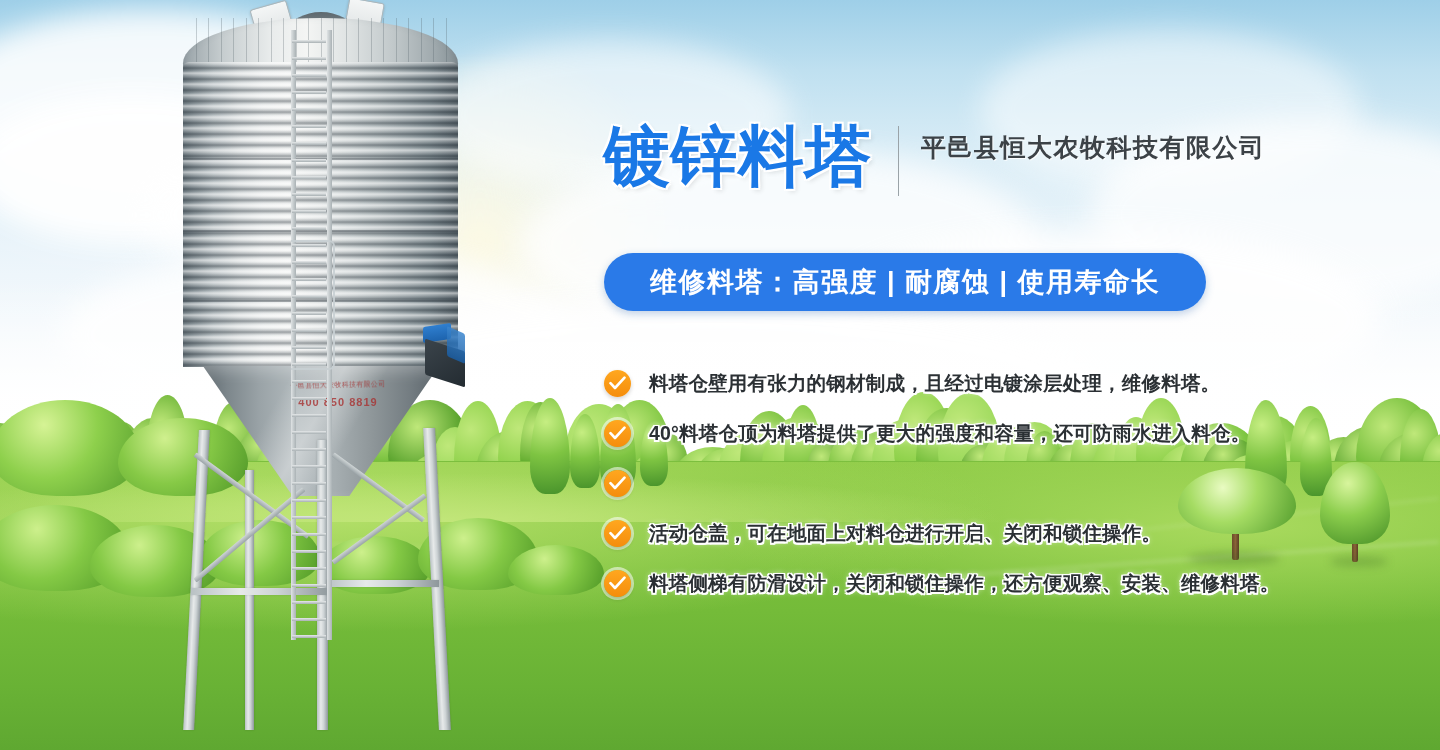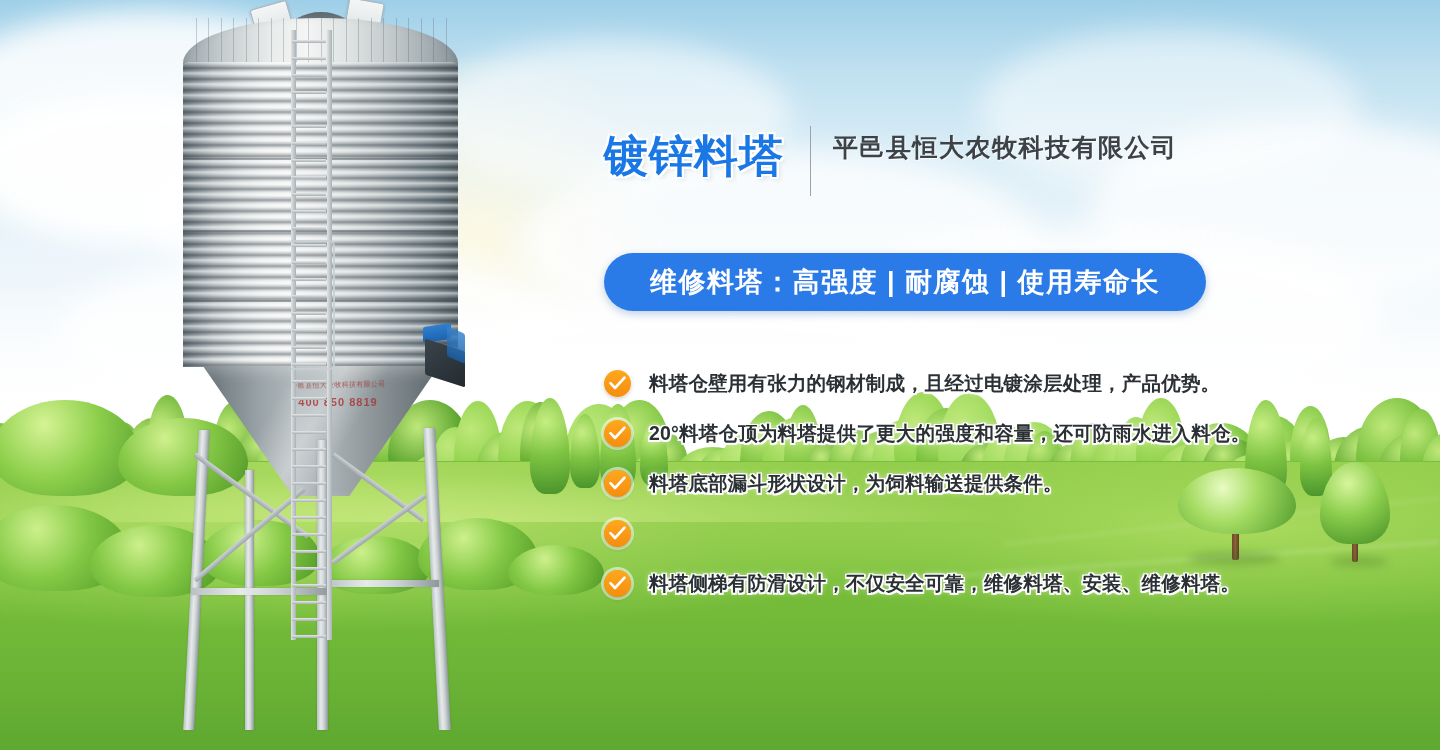--- a/index.html
+++ b/index.html
@@ -191,21 +191,21 @@
   .lad-cage {
     position:absolute; border:2px solid rgba(200,208,211,.9); border-left:none;
     border-radius:0 6px 6px 0;
   }
 
   
   #panel { position:absolute; left:604px; top:0; width:700px; height:750px; }
 
   .title-row { position:absolute; left:0px; top:118px; display:flex; align-items:flex-start; }
   .main-title {
-    font-size:44px; font-weight:bold; color:#1a78e6;
+    font-size:66px; font-weight:bold; color:#1a78e6;
     letter-spacing:1px; line-height:76px;
     text-shadow:
       2px 0 0 #fff, -2px 0 0 #fff, 0 2px 0 #fff, 0 -2px 0 #fff,
       2px 2px 0 #fff, -2px 2px 0 #fff, 2px -2px 0 #fff, -2px -2px 0 #fff,
       3px 3px 5px rgba(0,0,0,.12);
   }
   .title-divider {
     width:1px; height:70px; background:#9aa3a8; margin:8px 22px 0 26px;
   }
   .co-block { padding-top:12px; }
@@ -488,49 +488,49 @@
       <span class="pill-text">维修料塔：高强度 | 耐腐蚀 | 使用寿命长</span>
     </div>
 
     <div class="features" id="featureList">
         <div class="feature">
           <div class="check">
             <svg width="17" height="15" viewBox="0 0 17 15">
               <path d="M1.5 7.2 L6 12 L15.5 1.6" stroke="#fff" stroke-width="2.6" fill="none" stroke-linecap="round" stroke-linejoin="round"></path>
             </svg>
           </div>
-          <div class="feature-text">料塔仓壁用有张力的钢材制成，且经过电镀涂层处理，产品优势。</div>
+          <div class="feature-text">料塔仓壁用有张力的钢材制成，且经过电镀涂层处理，维修料塔。</div>
         </div>
         <div class="feature">
           <div class="check">
             <svg width="17" height="15" viewBox="0 0 17 15">
               <path d="M1.5 7.2 L6 12 L15.5 1.6" stroke="#fff" stroke-width="2.6" fill="none" stroke-linecap="round" stroke-linejoin="round"></path>
             </svg>
           </div>
-          <div class="feature-text">20°料塔仓顶为料塔提供了更大的强度和容量，还可防雨水进入料仓。</div>
-        </div>
-        <div class="feature">
-          <div class="check">
-            <svg width="17" height="15" viewBox="0 0 17 15">
-              <path d="M1.5 7.2 L6 12 L15.5 1.6" stroke="#fff" stroke-width="2.6" fill="none" stroke-linecap="round" stroke-linejoin="round"></path>
-            </svg>
-          </div>
-          <div class="feature-text">料塔底部漏斗形状设计，为饲料输送提供条件。</div>
+          <div class="feature-text">40°料塔仓顶为料塔提供了更大的强度和容量，还可防雨水进入料仓。</div>
         </div>
         <div class="feature">
           <div class="check">
             <svg width="17" height="15" viewBox="0 0 17 15">
               <path d="M1.5 7.2 L6 12 L15.5 1.6" stroke="#fff" stroke-width="2.6" fill="none" stroke-linecap="round" stroke-linejoin="round"></path>
             </svg>
           </div>
         </div>
         <div class="feature">
           <div class="check">
             <svg width="17" height="15" viewBox="0 0 17 15">
               <path d="M1.5 7.2 L6 12 L15.5 1.6" stroke="#fff" stroke-width="2.6" fill="none" stroke-linecap="round" stroke-linejoin="round"></path>
             </svg>
           </div>
-          <div class="feature-text">料塔侧梯有防滑设计，不仅安全可靠，维修料塔、安装、维修料塔。</div>
+          <div class="feature-text">活动仓盖，可在地面上对料仓进行开启、关闭和锁住操作。</div>
+        </div>
+        <div class="feature">
+          <div class="check">
+            <svg width="17" height="15" viewBox="0 0 17 15">
+              <path d="M1.5 7.2 L6 12 L15.5 1.6" stroke="#fff" stroke-width="2.6" fill="none" stroke-linecap="round" stroke-linejoin="round"></path>
+            </svg>
+          </div>
+          <div class="feature-text">料塔侧梯有防滑设计，关闭和锁住操作，还方便观察、安装、维修料塔。</div>
         </div>
       </div>
 
   </div>
 </div>
 
 </body></html>

